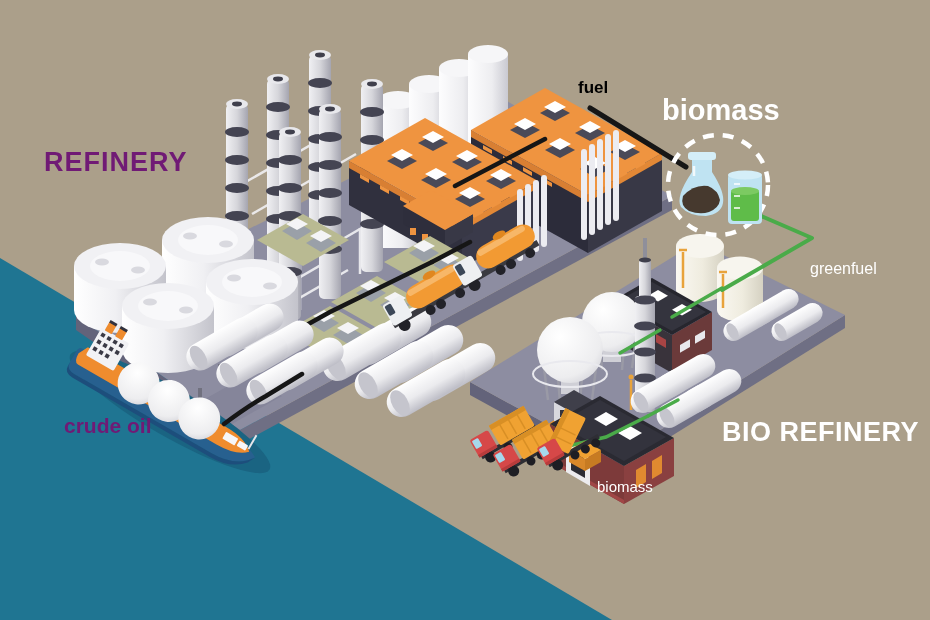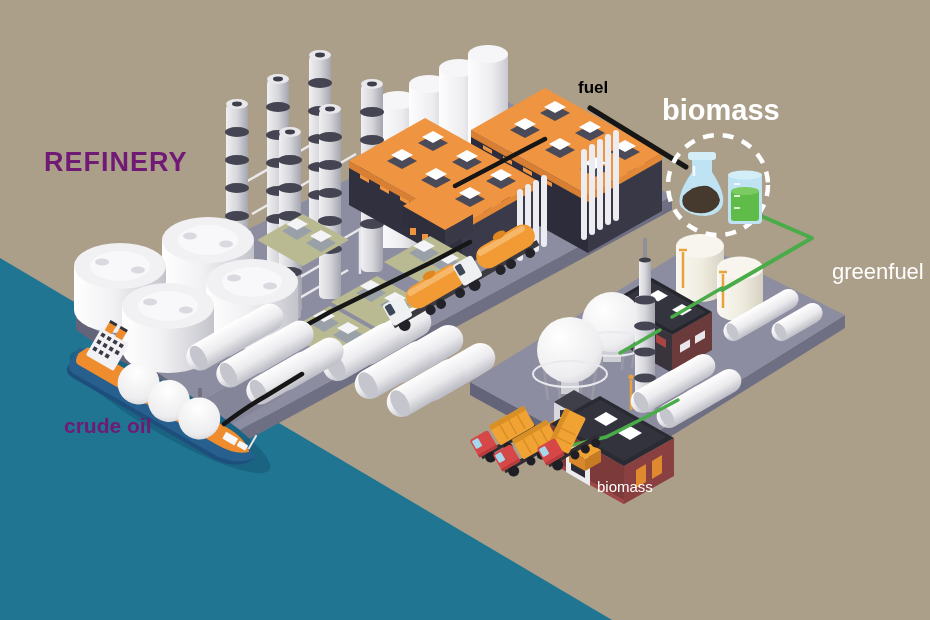--- a/index.html
+++ b/index.html
@@ -6,21 +6,21 @@
   .scene{position:relative;width:930px;height:620px;overflow:hidden;background:#ab9f8a;
          font-family:"Liberation Sans", sans-serif;}
   .scene svg{position:absolute;left:0;top:0;}
   .lbl{position:absolute;white-space:nowrap;line-height:1;}
   .lbl-dark{color:#701a75;}
   .lbl-white{color:#ffffff;}
   #lbl-refinery{left:44px;top:149px;font-size:27px;font-weight:800;letter-spacing:1px;}
   #lbl-crudeoil{left:64px;top:415px;font-size:21px;font-weight:800;}
   #lbl-fuel{left:578px;top:79px;font-size:17px;font-weight:600;color:#000000;}
   #lbl-biofuel{left:662px;top:96px;font-size:29px;font-weight:800;}
-  #lbl-greenfuel{left:832px;top:261px;font-size:22px;font-weight:500;}
+  #lbl-greenfuel{left:810px;top:261px;font-size:16px;font-weight:500;}
   #lbl-biorefinery{left:722px;top:419px;font-size:27px;font-weight:800;letter-spacing:.5px;}
   #lbl-biomass{left:597px;top:479px;font-size:15px;font-weight:400;}
 </style>
 </head>
 <body>
 
 <div class="scene">
 <svg width="930" height="620" viewBox="0 0 930 620">
   <defs>
     <linearGradient id="gCyl" x1="0" y1="0" x2="1" y2="0">
@@ -635,14 +635,15 @@
       <line x1="734" y1="208" x2="740" y2="208" stroke="#ffffff" stroke-width="1.5"></line>
     </g>
   </g>
 </svg>
 
 <div class="lbl lbl-dark" id="lbl-refinery">REFINERY</div>
 <div class="lbl lbl-dark" id="lbl-crudeoil">crude oil</div>
 <div class="lbl" id="lbl-fuel">fuel</div>
 <div class="lbl lbl-white" id="lbl-biofuel">biomass</div>
 <div class="lbl lbl-white" id="lbl-greenfuel">greenfuel</div>
+<div class="lbl lbl-white" id="lbl-biorefinery">BIO REFINERY</div>
 <div class="lbl lbl-white" id="lbl-biomass">biomass</div>
 </div>
 
 </body></html>

